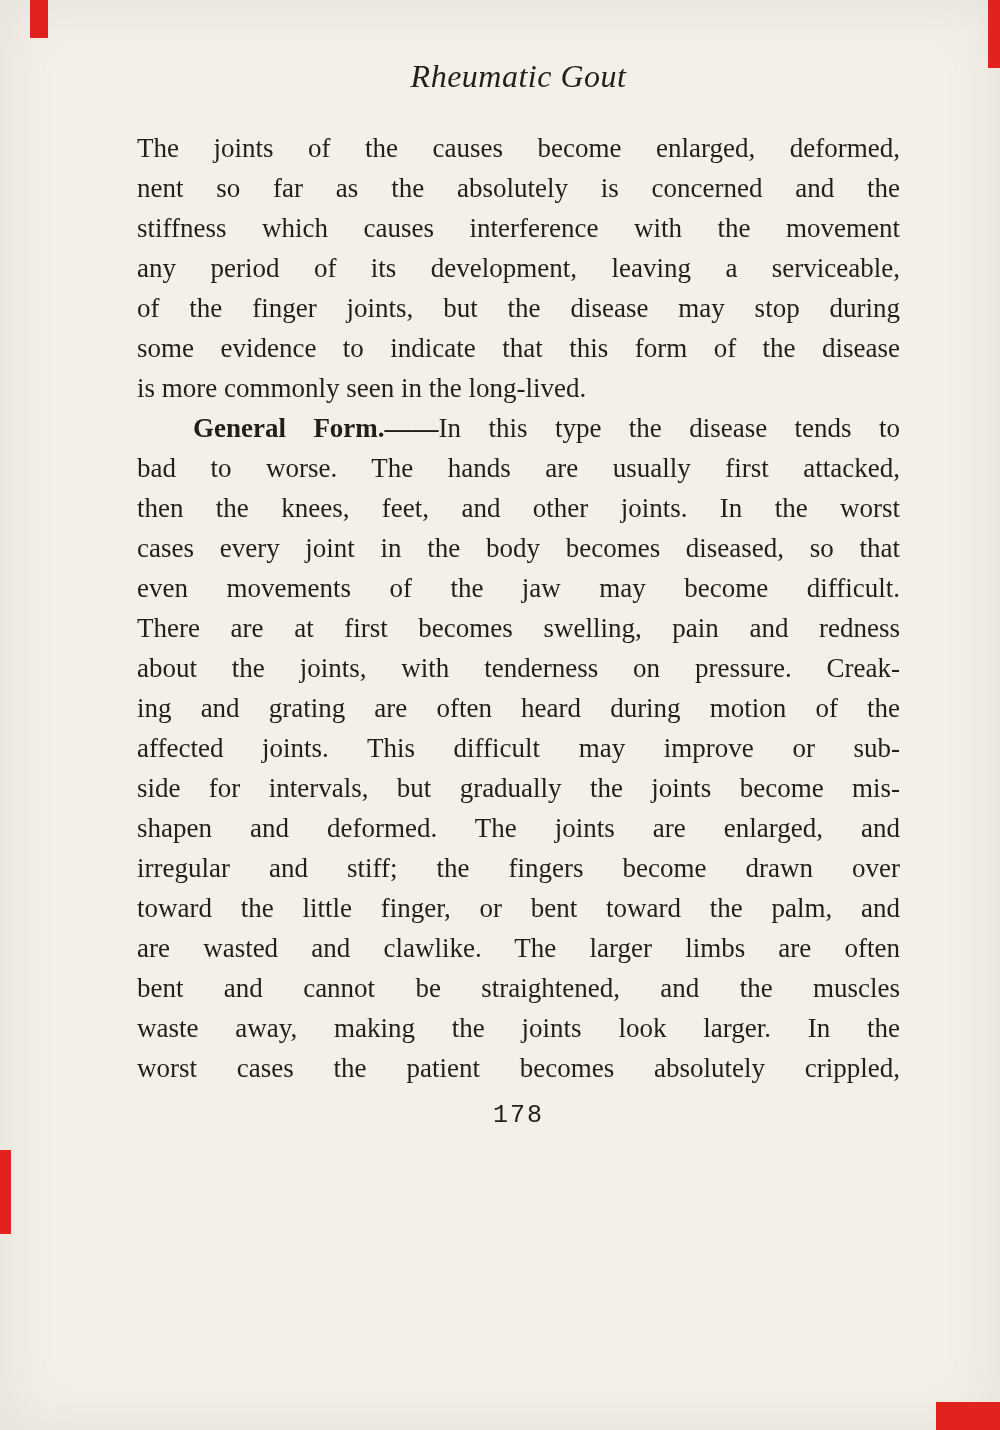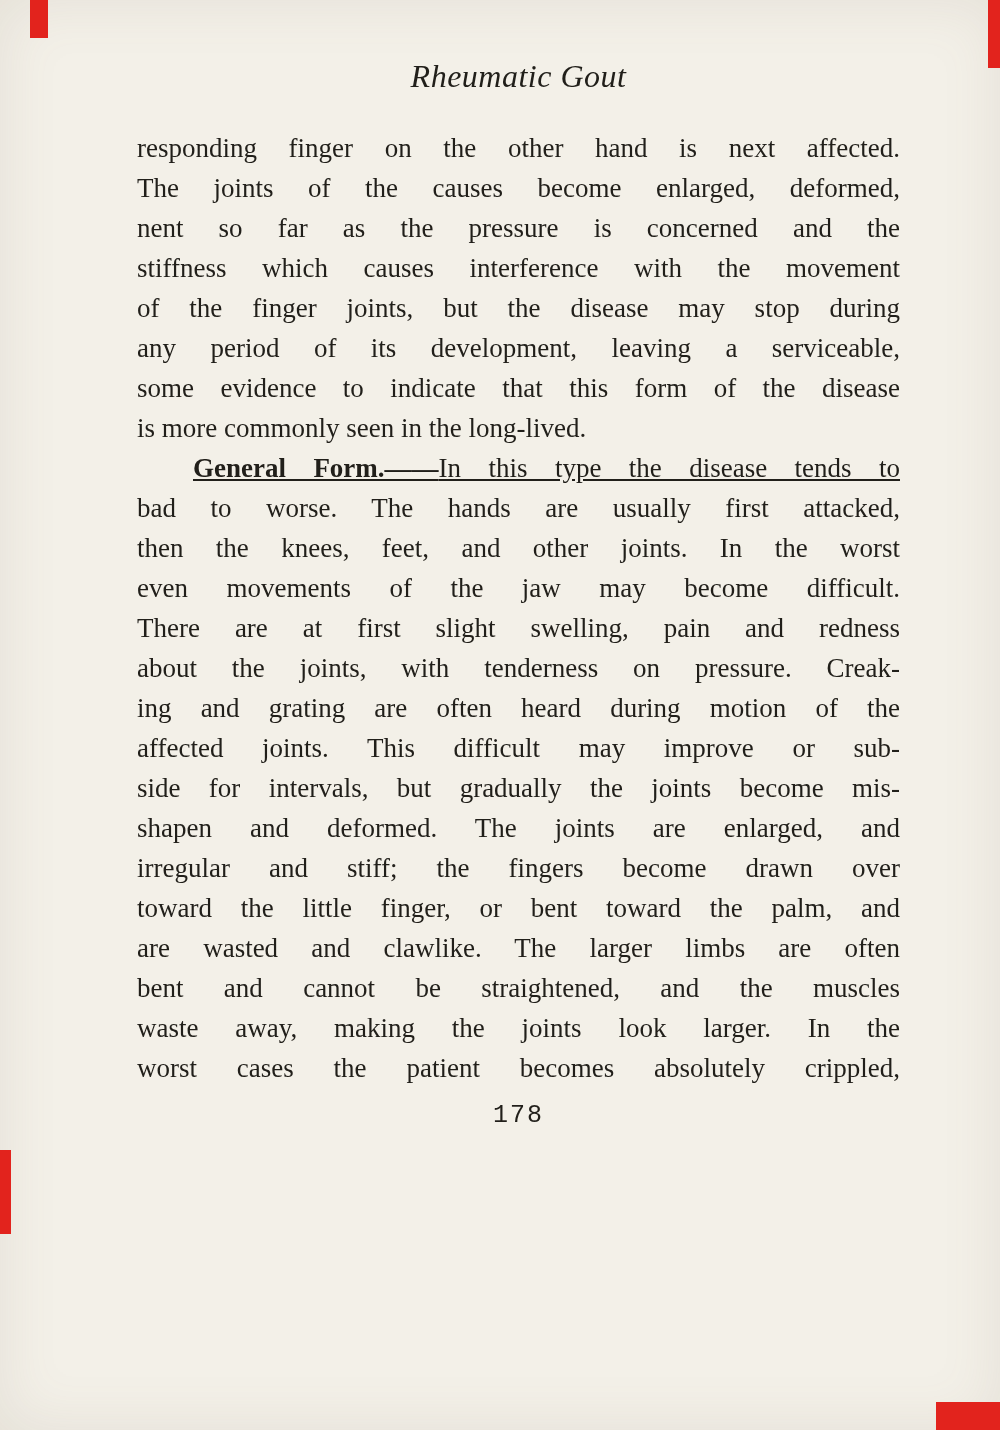--- a/index.html
+++ b/index.html
@@ -37,21 +37,21 @@
   }
   .para{ margin:0; }
   .line{
     font-size:27px;
     line-height:40px;
     text-align:justify;
     text-align-last:justify;
     white-space:normal;
   }
   .line.last{ text-align-last:left; }
-  .para.indented .line.first{ text-indent:56px;text-decoration:underline; }
+  .para.indented .line.first{ text-indent:56px; }
   .lead{ font-weight:bold; }
   .page-number{
     margin-top:12px;
     text-align:center;
     font-size:25px;
     line-height:32px;
     letter-spacing:2px;
     font-family:Liberation Mono, monospace;
   }
   .scan-mark{
@@ -68,35 +68,35 @@
 
 <div class="page">
   <div class="scan-mark mark-top-left"></div>
   <div class="scan-mark mark-top-right"></div>
   <div class="scan-mark mark-left"></div>
   <div class="scan-mark mark-bottom-right"></div>
 
   <div class="content">
     <h1 class="title">Rheumatic Gout</h1>
     <div class="para">
-        <div class="line first">responding finger on the other hand is next affected.</div>
         <div class="line">The joints of the causes become enlarged, deformed,</div>
-        <div class="line">nent so far as the pressure is concerned and the</div>
+        <div class="line">nent so far as the absolutely is concerned and the</div>
         <div class="line">stiffness which causes interference with the movement</div>
+        <div class="line">any period of its development, leaving a serviceable,</div>
         <div class="line">of the finger joints, but the disease may stop during</div>
-        <div class="line">any period of its development, leaving a serviceable,</div>
         <div class="line">some evidence to indicate that this form of the disease</div>
         <div class="line last">is more commonly seen in the long-lived.</div>
       </div>
     <div class="para indented">
         <div class="line first"><b class="lead">General Form.——</b>In this type the disease tends to</div>
         <div class="line">bad to worse. The hands are usually first attacked,</div>
         <div class="line">then the knees, feet, and other joints. In the worst</div>
+        <div class="line">cases every joint in the body becomes diseased, so that</div>
         <div class="line">even movements of the jaw may become difficult.</div>
-        <div class="line">There are at first slight swelling, pain and redness</div>
+        <div class="line">There are at first becomes swelling, pain and redness</div>
         <div class="line">about the joints, with tenderness on pressure. Creak-</div>
         <div class="line">ing and grating are often heard during motion of the</div>
         <div class="line">affected joints. This difficult may improve or sub-</div>
         <div class="line">side for intervals, but gradually the joints become mis-</div>
         <div class="line">shapen and deformed. The joints are enlarged, and</div>
         <div class="line">irregular and stiff; the fingers become drawn over</div>
         <div class="line">toward the little finger, or bent toward the palm, and</div>
         <div class="line">are wasted and clawlike. The larger limbs are often</div>
         <div class="line">bent and cannot be straightened, and the muscles</div>
         <div class="line">waste away, making the joints look larger. In the</div>

